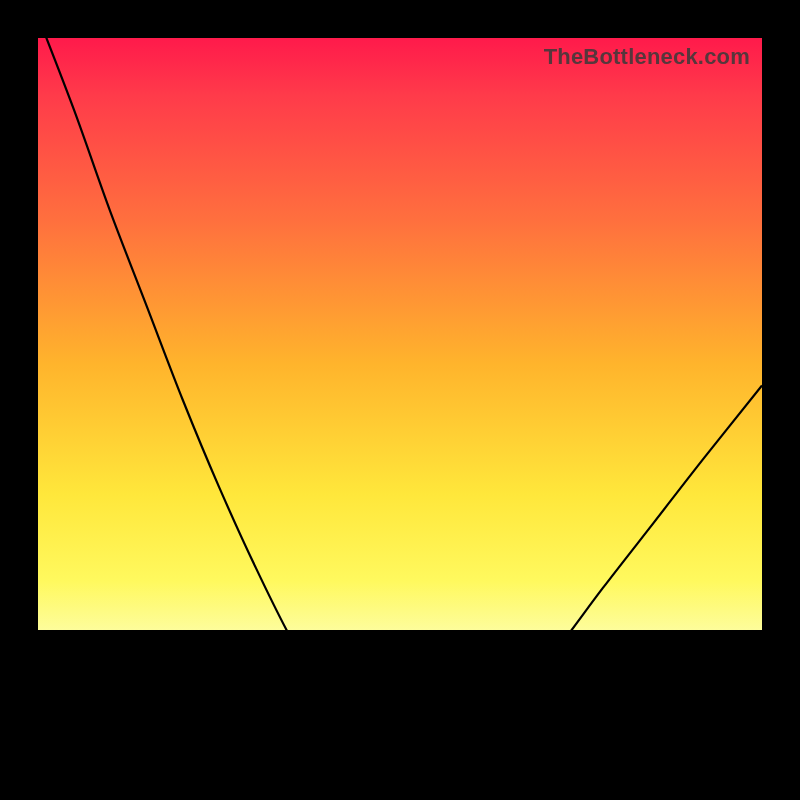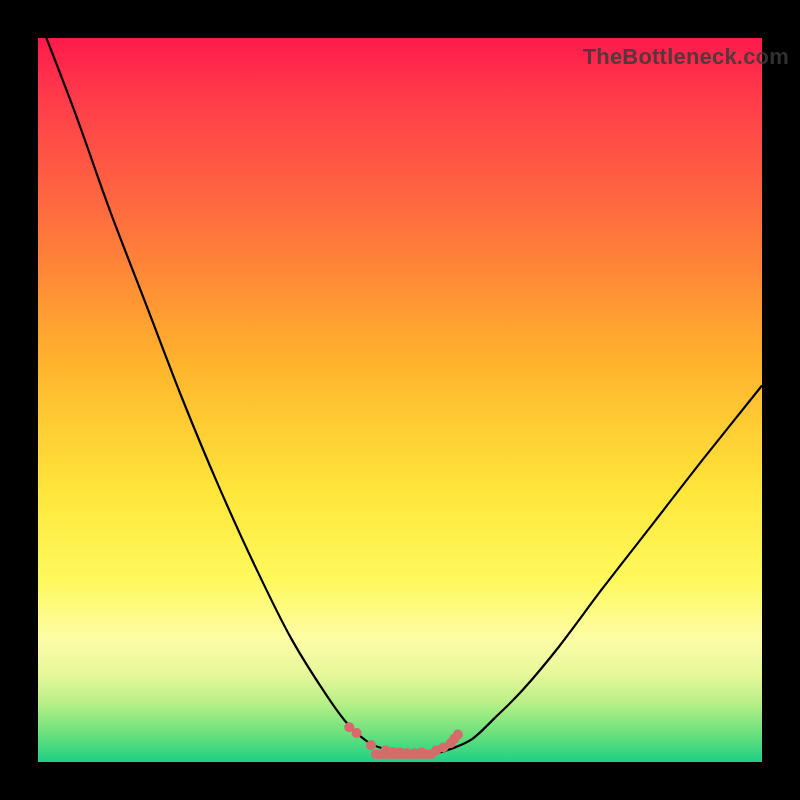--- a/index.html
+++ b/index.html
@@ -17,23 +17,22 @@
     top: 0;
     width: 800px;
     height: 800px;
     background: #000;
   }
   .plot {
     position: absolute;
     left: 38px;
     top: 38px;
     width: 724px;
-    height: 724px;
+    height: 592px;
     overflow: hidden;
-    padding-left: 39px;
   }
   .gradient {
     position: absolute;
     left: 0; top: 0;
     width: 724px;
     height: 724px;
     background: linear-gradient(to bottom,
       #ff1a4b 0%,
       #ff3b4a 8%,
       #ff6f3e 25%,

